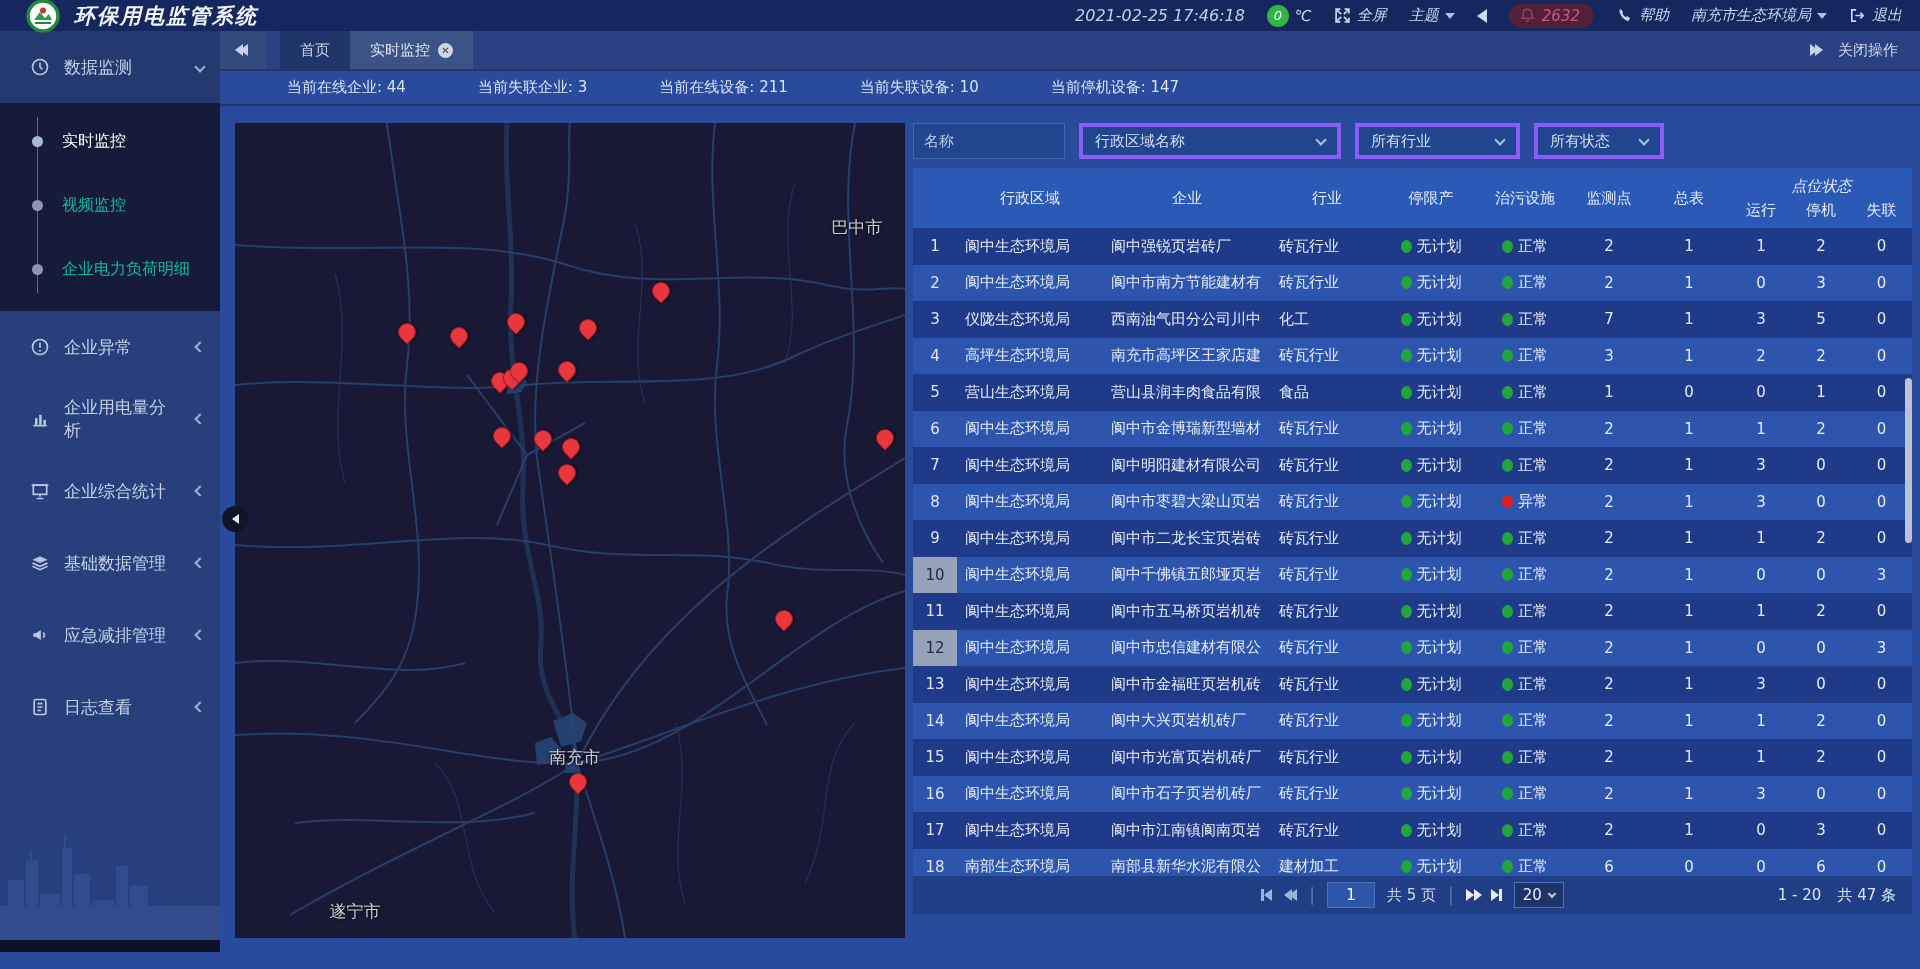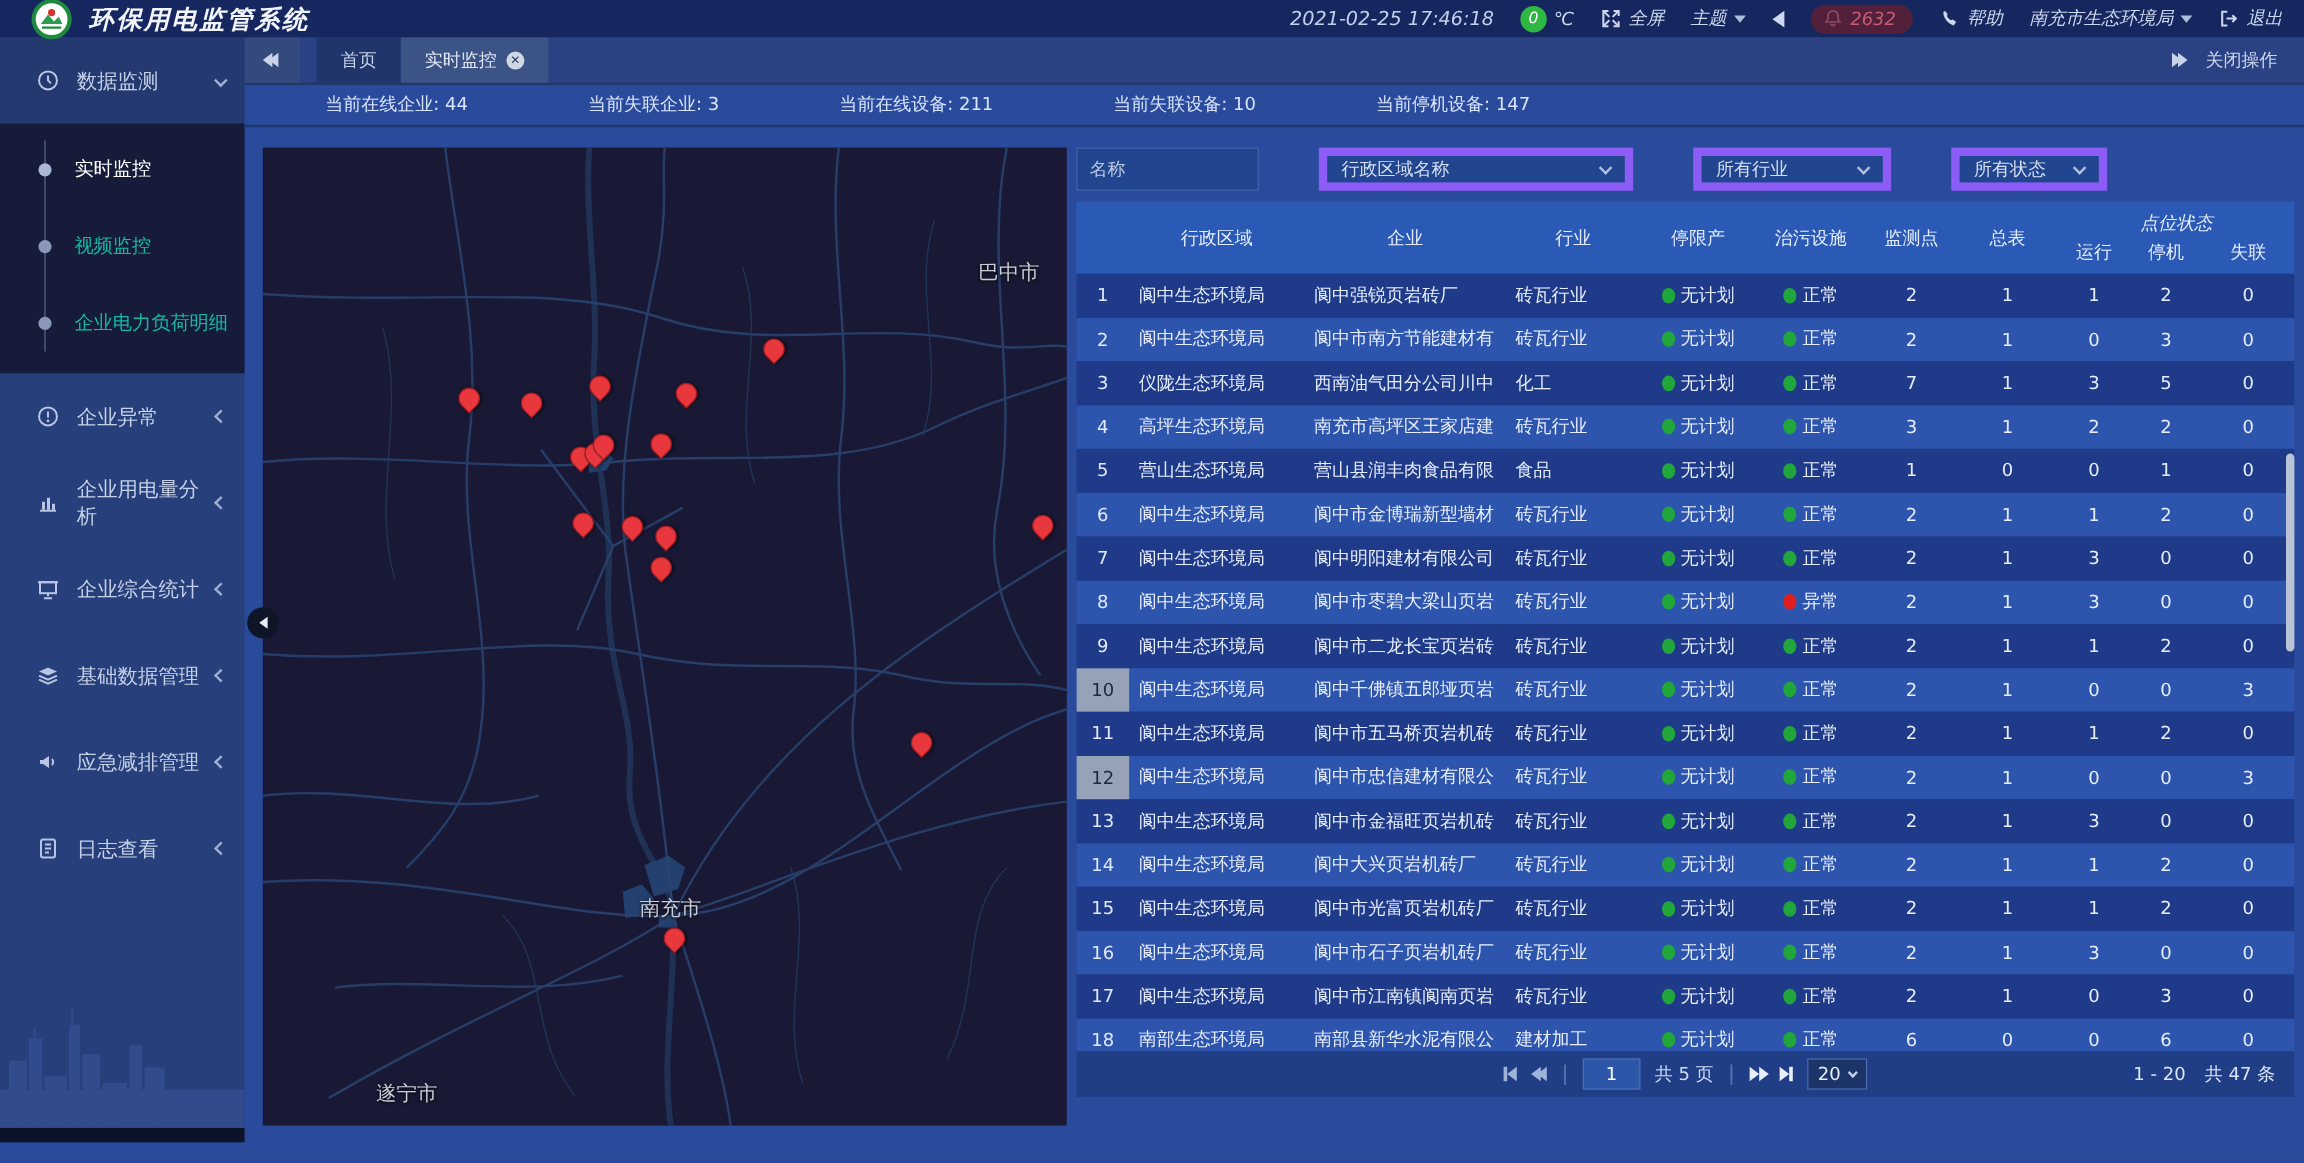--- a/index.html
+++ b/index.html
@@ -15,21 +15,21 @@
   .temp { display:flex; align-items:center; gap:6px; }
   .temp-badge { width:22px; height:22px; border-radius:50%; background:#2eb843; color:#fff; font-size:13px; display:flex; align-items:center; justify-content:center; }
   .hbtn { display:flex; align-items:center; gap:6px; cursor:pointer; white-space:nowrap; }
   .caret-down { width:0; height:0; border-left:5px solid transparent; border-right:5px solid transparent; border-top:6px solid #aebedd; display:inline-block; }
   .tri-left { width:0; height:0; border-top:7px solid transparent; border-bottom:7px solid transparent; border-right:10px solid #cdd8f0; display:inline-block; }
   .notif-pill { background:#53203c; border-radius:12px; padding:3px 14px 3px 10px; display:flex; align-items:center; gap:6px; color:#c75b74; font-size:15px; }
   .hicon { width:17px; height:17px; flex:none; }
 
   
   .main { display:flex; height:921px; }
-  .sidebar { width:204px; flex:none; background:#27407b; position:relative; overflow:hidden; }
+  .sidebar { width:220px; flex:none; background:#27407b; position:relative; overflow:hidden; }
   .content { flex:1; display:flex; flex-direction:column; background:#2a4a9c; position:relative; }
 
   
   .sgroup-top { height:72px; display:flex; align-items:center; padding:0 16px 0 30px; gap:14px; font-size:17px; color:#c6d0e8; cursor:pointer; }
   .sgroup.expanded { background:#27407b; }
   .sgroup.expanded .sgroup-top { background:#24396f; }
   .ssub { background:#151b38; padding:6px 0 10px 0; position:relative; }
   .ssub::before { content:""; position:absolute; left:37px; top:14px; bottom:18px; width:1px; background:#5a6a96; }
   .ssub-item { height:64px; display:flex; align-items:center; padding-left:62px; font-size:16px; color:#14b8a6; position:relative; cursor:pointer; }
   .ssub-item::before { content:""; position:absolute; left:32px; width:11px; height:11px; border-radius:50%; background:#8a97b8; }
@@ -50,39 +50,39 @@
   .dbl .t { width:0; height:0; border-top:6px solid transparent; border-bottom:6px solid transparent; }
   .dbl.left .t { border-right:8px solid #c9d3e8; margin-left:-3px; }
   .dbl.right .t { border-left:8px solid #c9d3e8; margin-right:-3px; }
   .tabs { display:flex; margin-left:14px; }
   .tab { padding:0 20px; display:flex; align-items:center; gap:8px; font-size:15px; color:#c8d3e8; background:#20356a; cursor:pointer; }
   .tab.active { background:#3c5386; color:#dfe6f5; }
   .tab-close { width:15px; height:15px; border-radius:50%; background:#cfd6e4; color:#2a3a60; font-size:10px; display:flex; align-items:center; justify-content:center; cursor:pointer; }
   .tabbar-right { margin-left:auto; display:flex; align-items:center; gap:18px; padding-right:22px; font-size:15px; color:#cdd7ea; }
 
   
-  .statsbar { height:35px; background:#2a4a9c; border-bottom:2px solid #20386f; display:flex; align-items:center; padding-left:67px; gap:100px; font-size:15px; color:#d8e4fb; white-space:nowrap; }
+  .statsbar { height:35px; background:#2a4a9c; border-bottom:2px solid #20386f; display:flex; align-items:center; padding-left:67px; gap:72px; font-size:15px; color:#d8e4fb; white-space:nowrap; }
 
   
   .workspace { flex:1; display:flex; padding:17px 8px 14px 15px; gap:8px; position:relative; }
   .map-toggle { position:absolute; left:2px; top:400px; width:26px; height:26px; border-radius:50%; background:#0e1526; display:flex; align-items:center; justify-content:center; cursor:pointer; z-index:4; }
   .map-toggle .t { width:0; height:0; border-top:5px solid transparent; border-bottom:5px solid transparent; border-right:7px solid #e8ecf5; }
 
   
   .map { width:670px; flex:none; background:#191935; position:relative; overflow:hidden; }
   .map svg.roads { position:absolute; inset:0; }
   .map-city { position:absolute; transform:translate(-50%,-50%); color:#c9cdd6; font-size:17px; text-shadow:0 1px 3px #000; white-space:nowrap; }
   .pin { position:absolute; width:18px; height:18px; background:#e8383e; border:1px solid #9e1b22; border-radius:50% 50% 50% 0; transform:translate(-50%,-100%) rotate(-45deg); box-shadow:1px 1px 3px rgba(0,0,0,.55); }
 
   
   .right-panel { flex:1; display:flex; flex-direction:column; position:relative; }
   .filters { height:36px; display:flex; gap:14px; margin-bottom:9px; font-size:15px; }
   .f-input { width:152px; background:#21458f; border:1px solid #3f67ae; color:#cfdaf2; padding:0 10px; font-size:15px; font-family:inherit; }
   .f-input::placeholder { color:#bcc9e6; }
-  .f-select { background:#21458f; border:7px solid #8b5cf6; color:#d5dff4; display:flex; align-items:center; justify-content:space-between; padding:0 12px; cursor:pointer;margin-left:36px; }
+  .f-select { background:#21458f; border:4px solid #8b5cf6; color:#d5dff4; display:flex; align-items:center; justify-content:space-between; padding:0 12px; cursor:pointer; }
   .f-select .chev { border-color:#aebedd; margin-top:-3px; }
 
   
   .tablewrap { display:flex; flex-direction:column; }
   .thead { height:60px; background:#2b5ab6; display:grid; grid-template-columns:44px 146px 168px 112px 96px 92px 76px 84px 60px 60px 1fr; grid-template-rows:1fr 1fr; font-size:15px; color:#e3ecfc; }
   .th { grid-row:1 / span 2; display:flex; align-items:center; justify-content:center; }
   .th-group { grid-row:1; grid-column:9 / span 3; display:flex; align-items:flex-end; justify-content:center; font-style:italic; padding-bottom:2px; }
   .th-sub { grid-row:2; display:flex; align-items:center; justify-content:center; padding-bottom:6px; }
   .tbody { height:648px; overflow:hidden; }
   .trow { height:36.5px; display:grid; grid-template-columns:44px 146px 168px 112px 96px 92px 76px 84px 60px 60px 1fr; font-size:15px; align-items:stretch; cursor:pointer; }

